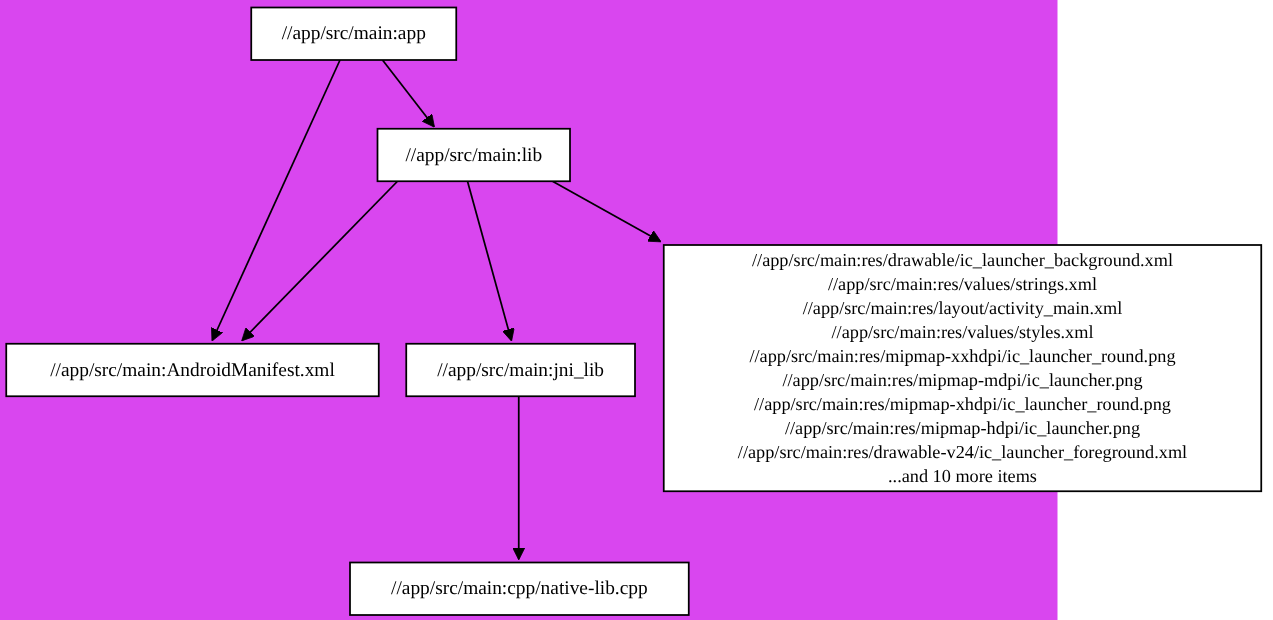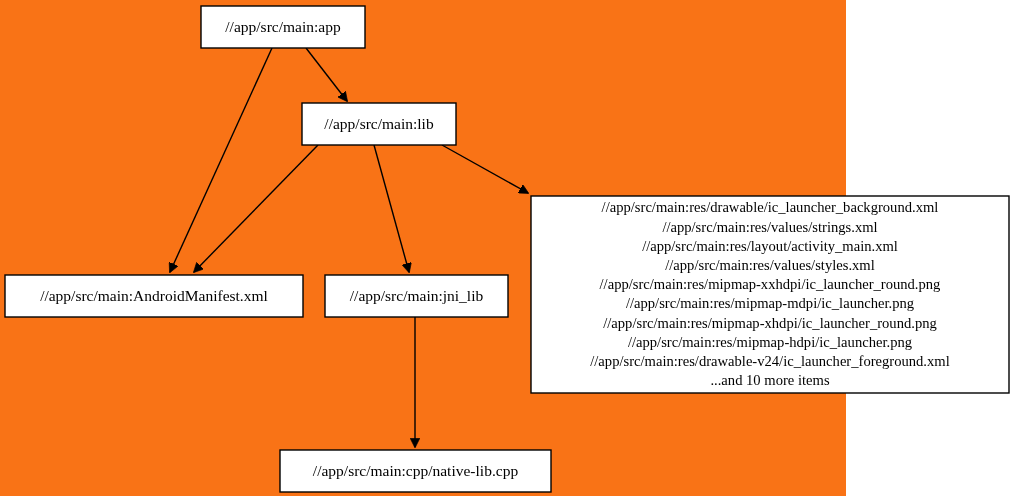--- a/index.html
+++ b/index.html
@@ -11,21 +11,21 @@
   body {
     width: 1018px;
     height: 496px;
     overflow: hidden;
     font-family: "Liberation Serif", "DejaVu Serif", serif;
   }
   #graph-root {
     position: relative;
     width: 846px;
     height: 496px;
-    background: #f97316;
+    background: #d946ef;
   }
   svg.graph-canvas {
     display: block;
     width: 1018px;
     height: 496px;
   }
   .node-box {
     fill: #ffffff;
     stroke: #000000;
     stroke-width: 1.4;

